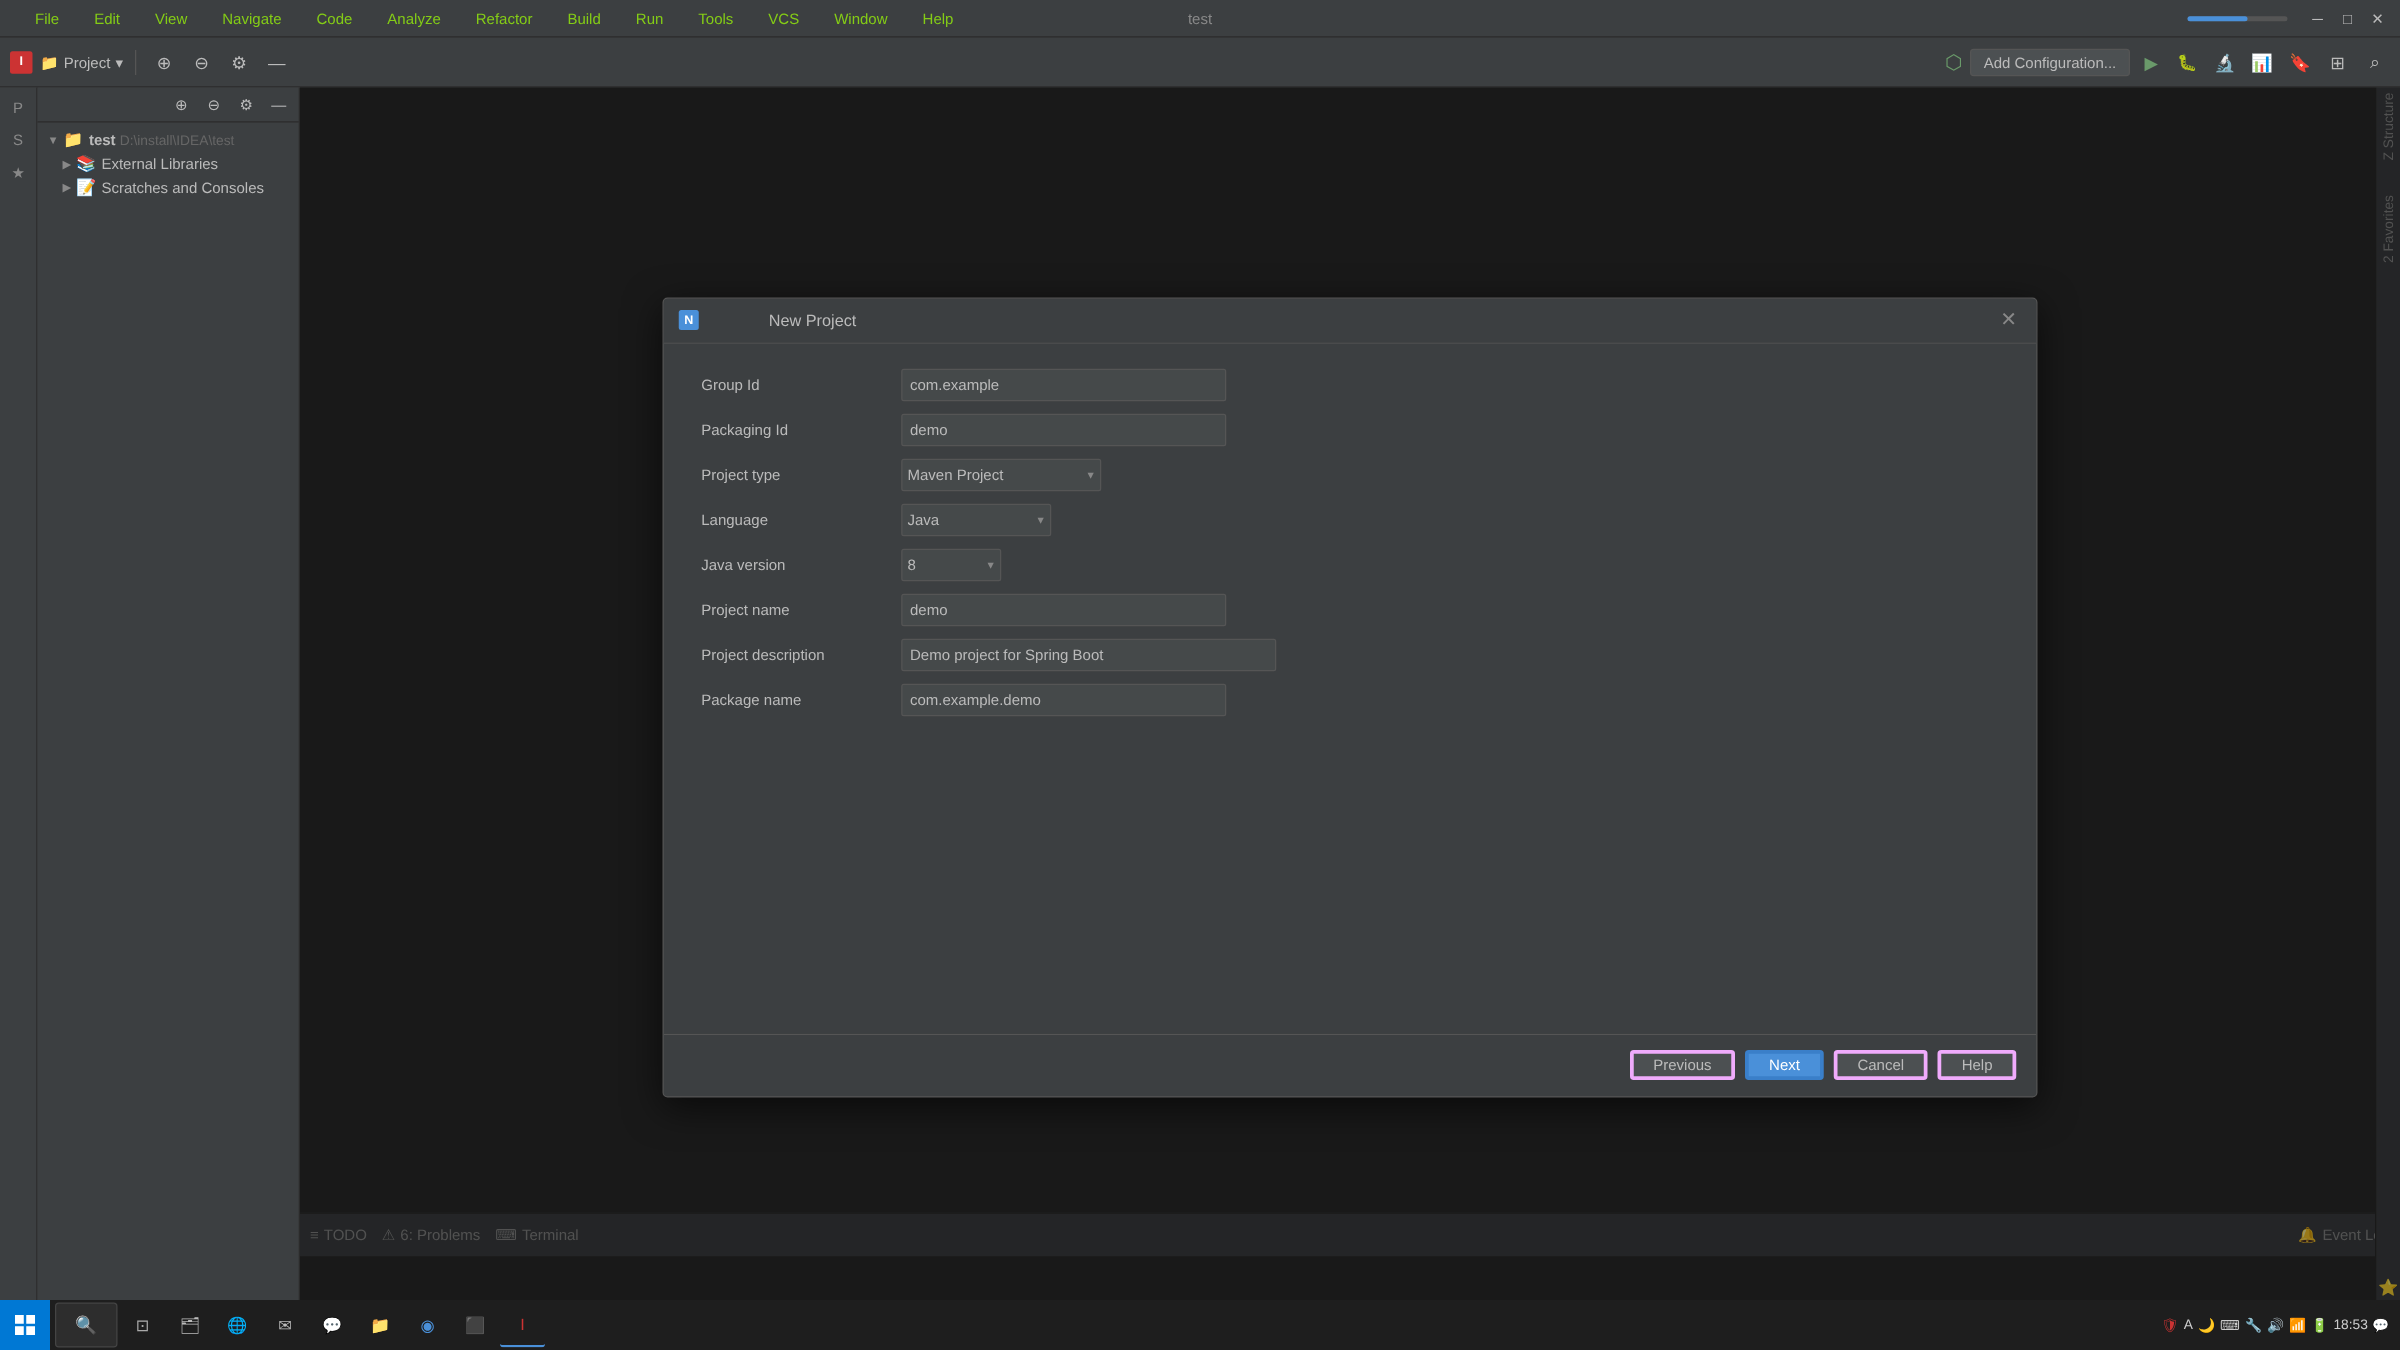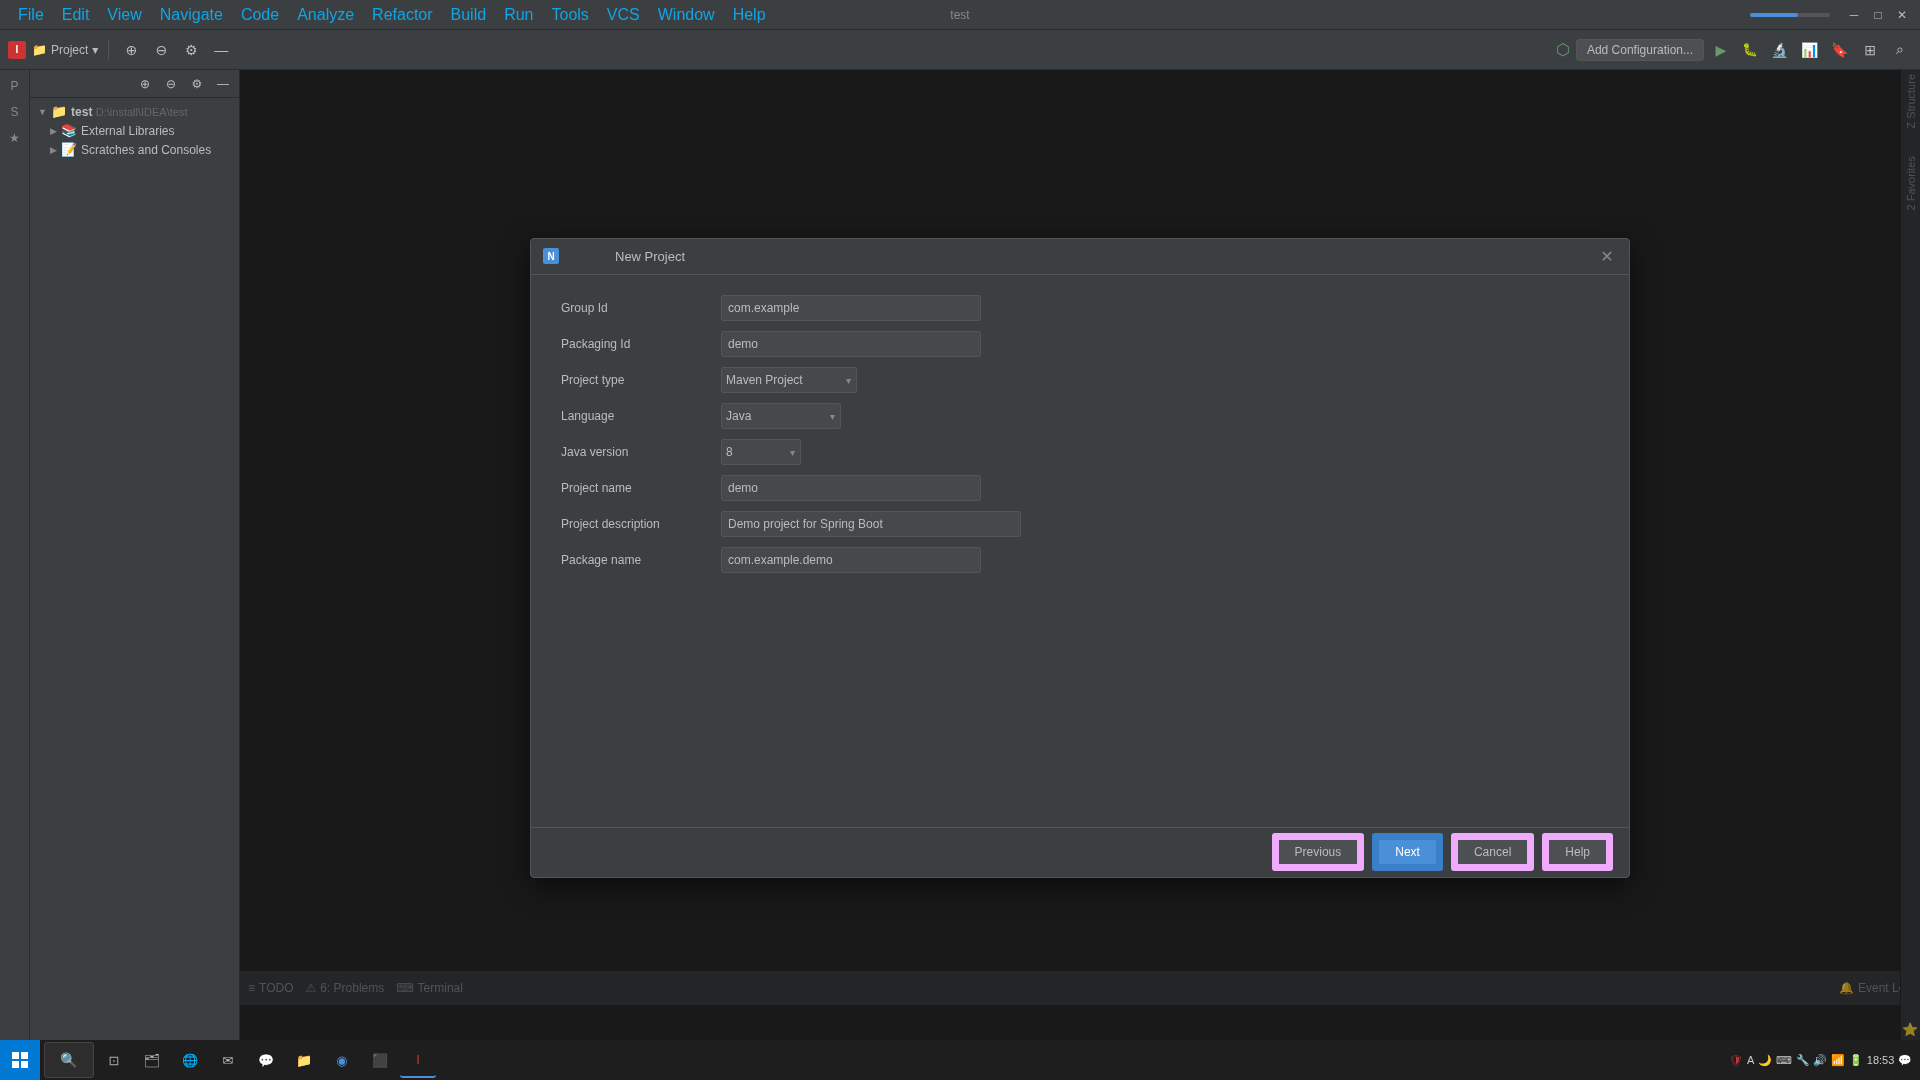--- a/index.html
+++ b/index.html
@@ -30,23 +30,24 @@
       gap: 6px;
       flex: 1;
     }
     .title-bar-menus {
       display: flex;
       align-items: center;
       gap: 2px;
     }
     .menu-item {
       padding: 3px 8px;
-      color: #0ea5e9;
-      font-size: 16px;
-      cursor: pointer;
+      color: #84cc16;
+      font-size: 12px;
+      cursor: pointer;
+      margin-left: 10px;
     }
     .title-bar-title {
       position: absolute;
       left: 50%;
       transform: translateX(-50%);
       font-size: 12px;
       color: #888;
     }
     .title-bar-controls {
       display: flex;
@@ -338,26 +339,26 @@
       height: 50px;
       border-top: 1px solid #555;
       display: flex;
       align-items: center;
       justify-content: flex-end;
       padding: 0 16px;
       gap: 8px;
       border-radius: 0 0 4px 4px;
     }
     .btn {
-      height: 38px;
+      height: 24px;
       padding: 0 16px;
       border-radius: 3px;
       font-size: 12px;
       cursor: pointer;
-      border: 7px solid #f0abfc;
+      border: 3px solid #f0abfc;
       background: #4c5052;
       color: #bbbbbb;
     }
     .btn-primary {
       background: #4a90d9;
       border-color: #3a7fc9;
       color: #fff;
     }
 
     
@@ -569,21 +570,21 @@
 
           <div class="form-row">
             <span class="form-label">Packaging Id</span>
             <input class="form-input" type="text" value="demo" style="">
           </div>
 
 
           <div class="form-row">
             <span class="form-label">Project type</span>
             <div class="select-wrapper">
-              <select class="form-select" style="width:136px;">
+              <select class="form-select" style="width:160px;">
                 <option>Maven Project</option>
                 <option>Gradle Project</option>
               </select>
             </div>
           </div>
 
           <div class="form-row">
             <span class="form-label">Language</span>
             <div class="select-wrapper">
               <select class="form-select">

